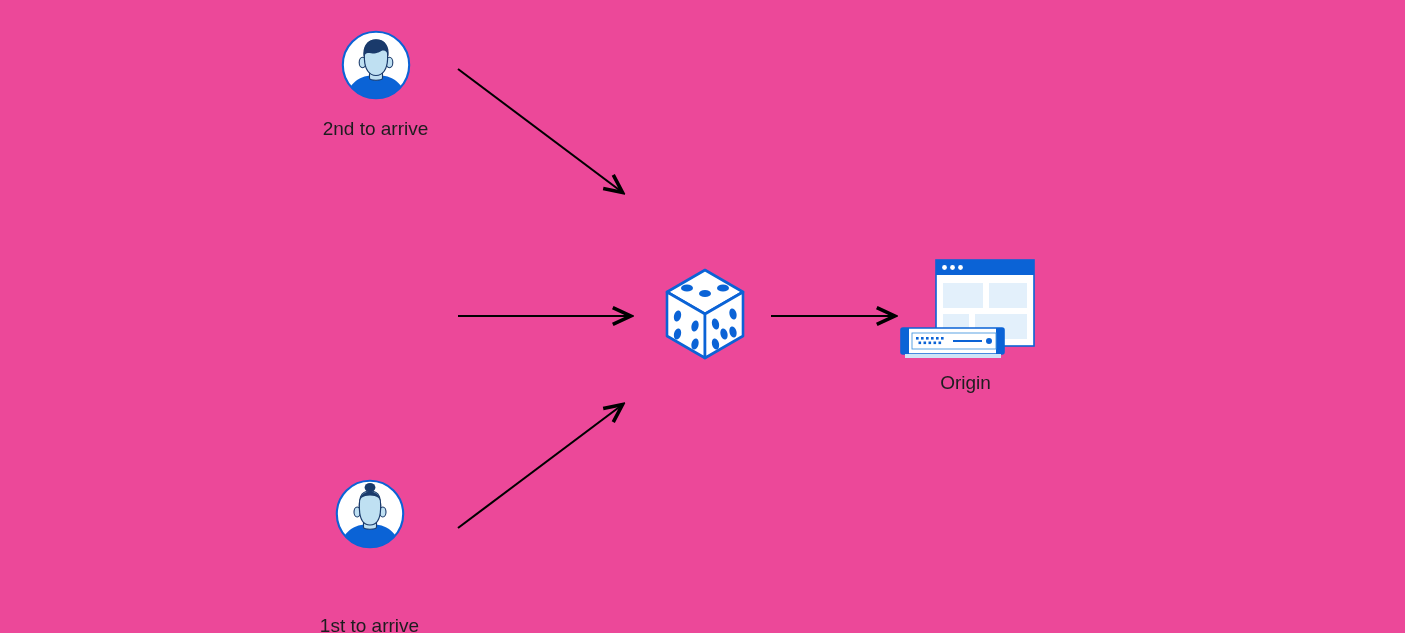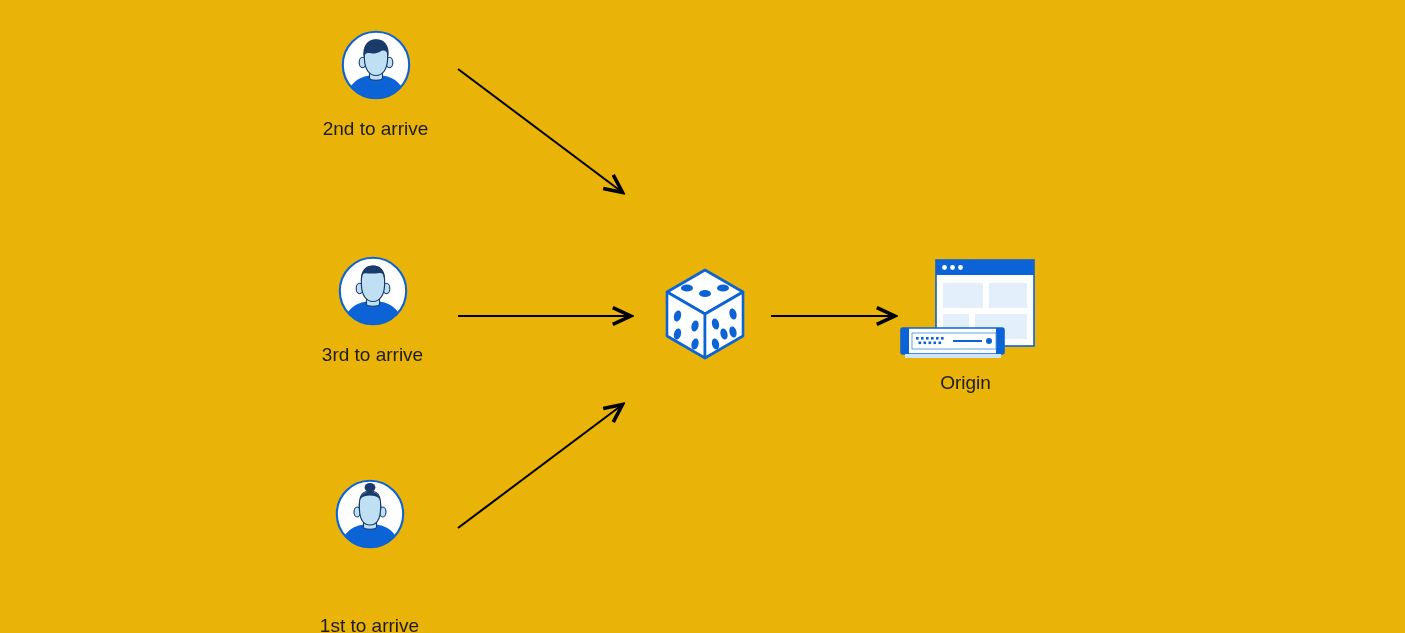--- a/index.html
+++ b/index.html
@@ -8,21 +8,21 @@
     background: #ffffff;
   }
   body {
     font-family: "Liberation Sans", sans-serif;
     -webkit-font-smoothing: antialiased;
   }
   #canvas {
     position: relative;
     width: 1405px;
     height: 633px;
-    background: #eab308;
+    background: #ec4899;
     overflow: hidden;
   }
   .node {
     position: absolute;
     display: flex;
     flex-direction: column;
     align-items: center;
   }
   .node-label {
     font-size: 19px;
@@ -108,44 +108,20 @@
           <path d="M24.6 29 C23.2 19 27.8 11.2 37 11.2 C46.2 11.2 50.9 18.5 49.4 28.4
                    C48.7 24.6 46.6 22.6 44.4 22.6 C41.2 22.6 40.2 25.4 35.2 25.4
                    C31.3 25.4 28.6 24 26.6 26 C25.7 26.9 25 27.8 24.6 29 Z" fill="#1a3a6b"></path>
         </g>
       </svg>
     </div>
     <div class="avatar-label-gap"></div>
     <div class="node-label">2nd to arrive</div>
   </div>
 
-  <div class="node" style="left:300px; top:254px; width:145px;">
-    <div class="avatar-wrap">
-      <svg class="icon-svg" viewBox="0 0 74 74" width="74" height="74">
-        <defs>
-            <clipPath id="cl3">
-              <circle cx="37" cy="37" r="33.2"></circle>
-            </clipPath>
-          </defs>
-        <circle cx="37" cy="37" r="33.2" fill="#ffffff" stroke="#0b63d6" stroke-width="2.1"></circle>
-        <g clip-path="url(#cl3)">
-          <path d="M37 47 C 19 47 8 57 6 74 L 68 74 C 66 57 55 47 37 47 Z" fill="#0b63d6"></path>
-          <path d="M30.5 40 L30.5 50 C30.5 53 43.5 53 43.5 50 L43.5 40 Z" fill="#bfe0f2" stroke="#1a3a6b" stroke-width="1.1"></path>
-          <ellipse cx="23.6" cy="34.5" rx="3.4" ry="5.2" fill="#bfe0f2" stroke="#1a3a6b" stroke-width="1.1"></ellipse>
-          <ellipse cx="50.4" cy="34.5" rx="3.4" ry="5.2" fill="#bfe0f2" stroke="#1a3a6b" stroke-width="1.1"></ellipse>
-          <path d="M37 12 C26 12 25 22 25.4 31 C25.8 41 30 47.5 37 47.5 C44 47.5 48.2 41 48.6 31 C49 22 48 12 37 12 Z" fill="#bfe0f2" stroke="#1a3a6b" stroke-width="1.2"></path>
-          <path d="M25 27.5 C24.2 18.4 28.6 11.4 37 11.4 C45.4 11.4 49.8 18.4 49 27.5
-                   L47.2 21.2 C46.6 19.4 45.2 18.6 43.2 19 C40 19.6 33.4 19.8 29.8 19.2
-                   C27.8 18.9 26.6 20 26.3 21.6 Z" fill="#1a3a6b"></path>
-        </g>
-      </svg>
-    </div>
-    <div class="avatar-label-gap"></div>
-    <div class="node-label">3rd to arrive</div>
-  </div>
 
   <div class="node" style="left:297px; top:477px; width:145px;gap:24px;">
     <div class="avatar-wrap">
       <svg class="icon-svg" viewBox="0 0 74 74" width="74" height="74">
         <defs>
             <clipPath id="cl1">
               <circle cx="37" cy="37" r="33.2"></circle>
             </clipPath>
           </defs>
         <circle cx="37" cy="37" r="33.2" fill="#ffffff" stroke="#0b63d6" stroke-width="2.1"></circle>

